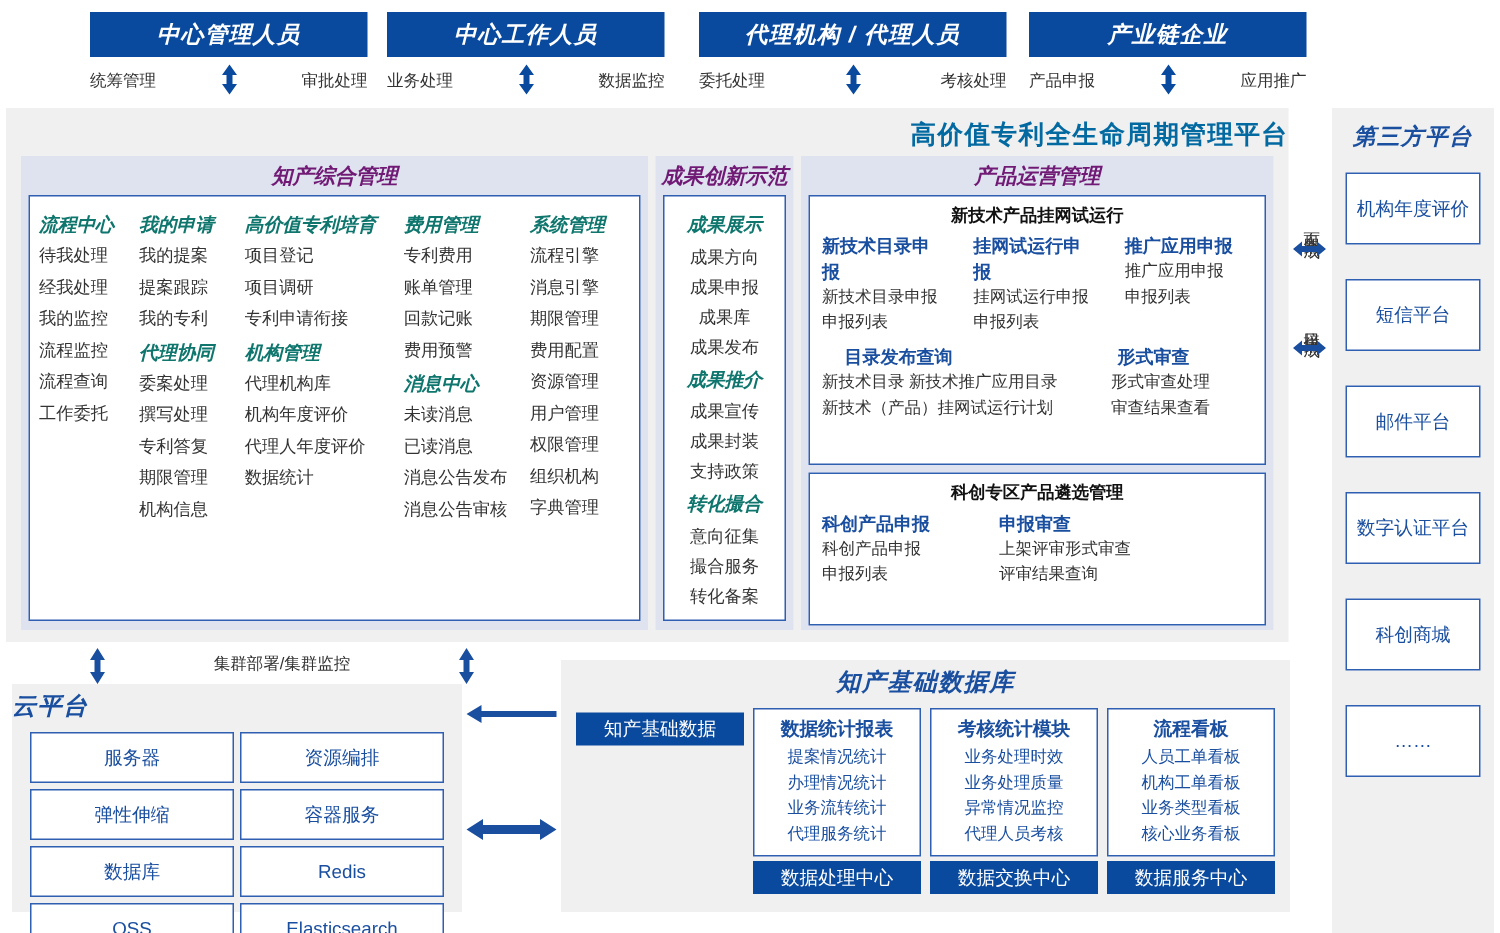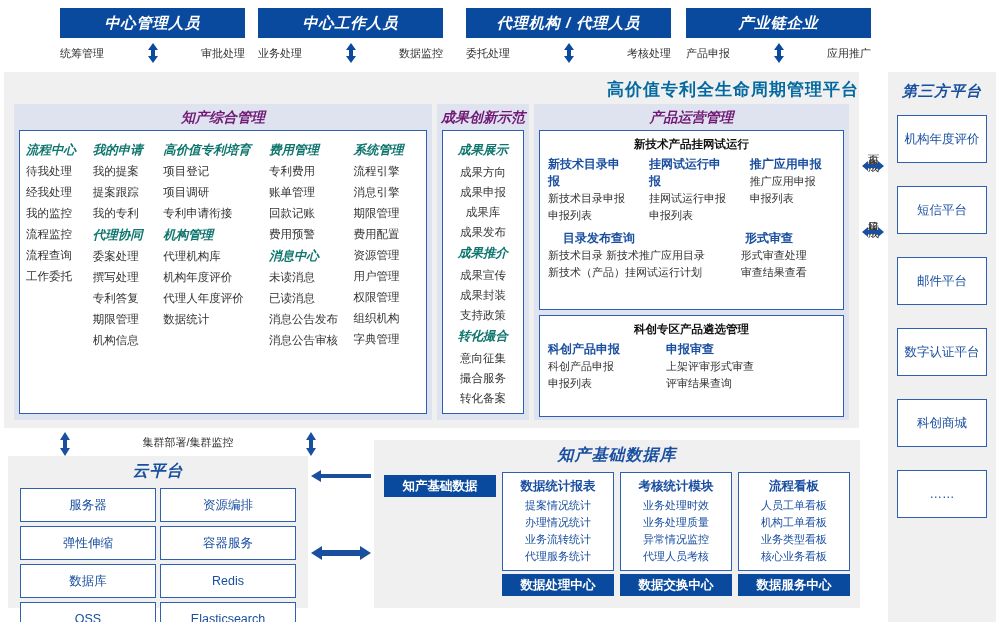--- a/index.html
+++ b/index.html
@@ -87,21 +87,21 @@
   .tp-item{height:46px;border:1.5px solid #2f5fb0;background:#fff;display:flex;
         align-items:center;justify-content:center;font-size:12.5px;color:#1a4fa0;}
 
   
   .cluster{position:absolute;left:58px;top:428px;width:260px;height:28px;
         display:flex;align-items:center;justify-content:space-between;}
   .cluster .lbl{font-size:11px;color:#333;}
 
   
   .cloud{position:absolute;left:8px;top:456px;width:300px;height:152px;background:#f0f0f0;}
-  .cloud-title{text-align:center;font-size:16px;font-weight:bold;font-style:italic;
+  .cloud-title{text-align:left;font-size:16px;font-weight:bold;font-style:italic;
         color:#1a4fa0;padding-top:5px;letter-spacing:1px;}
   .cloud-grid{display:grid;grid-template-columns:repeat(2,1fr);gap:4px;padding:6px 12px 0 12px;}
   .cell{height:32px;border:1.5px solid #2f5fb0;background:#fff;display:flex;
         align-items:center;justify-content:center;font-size:12.5px;color:#1a4fa0;}
 
   
   .midarrows{position:absolute;left:310px;top:460px;width:62px;height:140px;}
   .midarrows .a1{position:absolute;left:0;top:8px;}
   .midarrows .a2{position:absolute;left:0;top:84px;}
 
@@ -109,21 +109,21 @@
   .db{position:absolute;left:374px;top:440px;width:486px;height:168px;background:#f0f0f0;}
   .db-title{text-align:center;font-size:16px;font-weight:bold;font-style:italic;color:#1a4fa0;
         padding-top:5px;letter-spacing:1px;}
   .db-cols{display:flex;gap:6px;padding:6px 10px 0 10px;}
   .db-col{flex:1;display:flex;flex-direction:column;}
   .db-box{border:1.5px solid #2f5fb0;background:#fff;height:94px;display:flex;
         flex-direction:column;align-items:center;padding-top:3px;}
   .db-h{font-size:12.5px;font-weight:bold;color:#1a4fa0;line-height:21px;}
   .db-i{font-size:11px;color:#1a4fa0;line-height:17px;}
   .db-foot{margin-top:3px;height:22px;background:#0a4a9e;color:#fff;font-size:12.5px;
-        font-weight:bold;display:flex;align-items:center;justify-content:center;}
+        font-weight:normal;display:flex;align-items:center;justify-content:center;}
 </style>
 </head>
 <body>
 
 <div class="stage">
 
   <div class="roles">
     <div class="role" style="left:28px;width:185px;">中心管理人员</div>
     <div class="role-sub" style="left:28px;width:185px;">
       <span>统筹管理</span>

